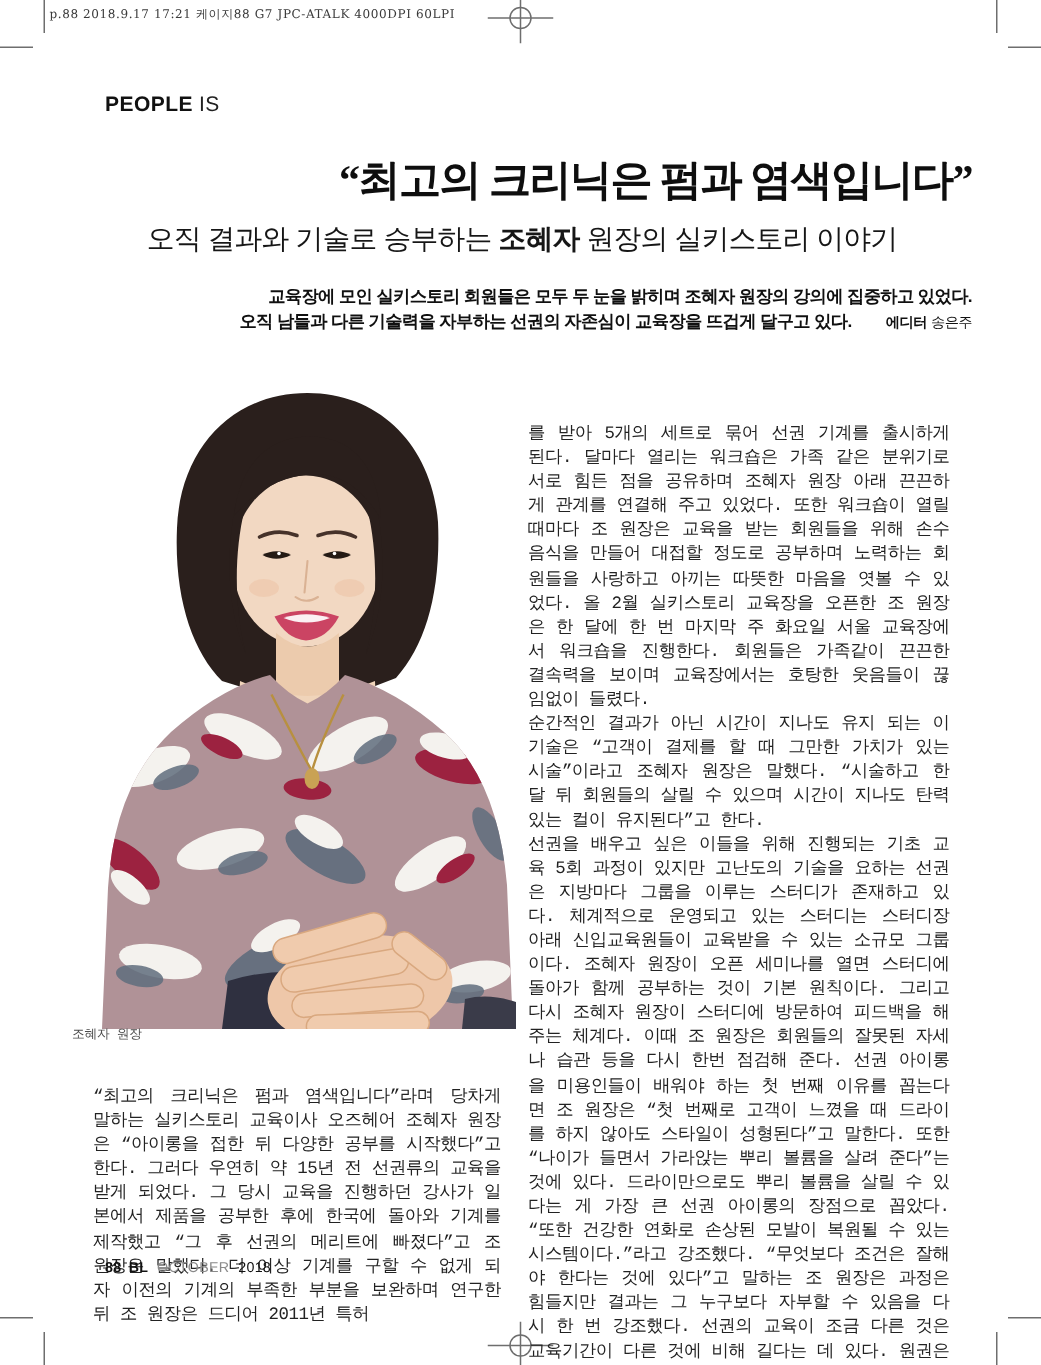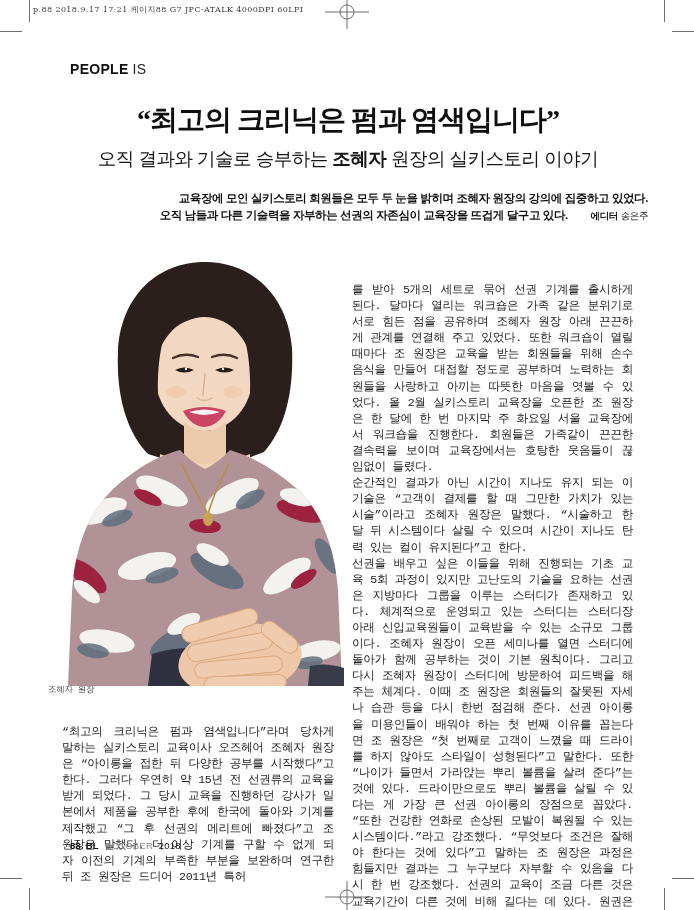--- a/index.html
+++ b/index.html
@@ -17,21 +17,21 @@
   }
   
   .section-label{
     position:absolute;left:70px;top:61px;font-family:"Liberation Sans","DejaVu Sans",sans-serif;
     font-size:14px;letter-spacing:.3px;color:#111;
   }
   .section-label .b{font-weight:800;}
   .section-label .l{font-weight:400;margin-left:4px;color:#222;}
   
   .title{
-    position:absolute;left:48px;top:101px;width:600px;text-align:center;
+    position:absolute;left:48px;top:101px;width:600px;text-align:right;
     font-size:28px;font-weight:900;color:#0e0e0e;letter-spacing:-1px;
     font-family:"Liberation Serif","DejaVu Serif",serif;
   }
   .subtitle{
     position:absolute;left:48px;top:146px;width:600px;text-align:center;
     font-family:"Liberation Sans","DejaVu Sans",sans-serif;
     font-size:18.5px;font-weight:500;color:#161616;letter-spacing:-0.5px;
   }
   .subtitle .name{font-weight:800;}
   .lead{
@@ -223,21 +223,21 @@
       <rect x="206" y="362" width="42" height="16" rx="8" fill="#f0cbad" stroke="#d9a87f" stroke-width="1" transform="rotate(38 206 362)"></rect>
     </g>
   </svg>
   <div class="photo-caption">조혜자 원장</div>
 
   <div class="body-col col-left">
     <p>“최고의 크리닉은 펌과 염색입니다”라며 당차게 말하는 실키스토리 교육이사 오즈헤어 조혜자 원장은 “아이롱을 접한 뒤 다양한 공부를 시작했다”고 한다. 그러다 우연히 약 15년 전 선권류의 교육을 받게 되었다. 그 당시 교육을 진행하던 강사가 일본에서 제품을 공부한 후에 한국에 돌아와 기계를 제작했고 “그 후 선권의 메리트에 빠졌다”고 조 원장은 말했다. 더 이상 기계를 구할 수 없게 되자 이전의 기계의 부족한 부분을 보완하며 연구한 뒤 조 원장은 드디어 2011년 특허</p>
   </div>
   <div class="body-col col-right">
     <p>를 받아 5개의 세트로 묶어 선권 기계를 출시하게 된다. 달마다 열리는 워크숍은 가족 같은 분위기로 서로 힘든 점을 공유하며 조혜자 원장 아래 끈끈하게 관계를 연결해 주고 있었다. 또한 워크숍이 열릴 때마다 조 원장은 교육을 받는 회원들을 위해 손수 음식을 만들어 대접할 정도로 공부하며 노력하는 회원들을 사랑하고 아끼는 따뜻한 마음을 엿볼 수 있었다. 올 2월 실키스토리 교육장을 오픈한 조 원장은 한 달에 한 번 마지막 주 화요일 서울 교육장에서 워크숍을 진행한다. 회원들은 가족같이 끈끈한 결속력을 보이며 교육장에서는 호탕한 웃음들이 끊임없이 들렸다.</p>
-    <p>순간적인 결과가 아닌 시간이 지나도 유지 되는 이 기술은 “고객이 결제를 할 때 그만한 가치가 있는 시술”이라고 조혜자 원장은 말했다. “시술하고 한 달 뒤 시스템이다 살릴 수 있으며 시간이 지나도 탄력 있는 컬이 유지된다”고 한다.</p>
+    <p>순간적인 결과가 아닌 시간이 지나도 유지 되는 이 기술은 “고객이 결제를 할 때 그만한 가치가 있는 시술”이라고 조혜자 원장은 말했다. “시술하고 한 달 뒤 회원들의 살릴 수 있으며 시간이 지나도 탄력 있는 컬이 유지된다”고 한다.</p>
     <p>선권을 배우고 싶은 이들을 위해 진행되는 기초 교육 5회 과정이 있지만 고난도의 기술을 요하는 선권은 지방마다 그룹을 이루는 스터디가 존재하고 있다. 체계적으로 운영되고 있는 스터디는 스터디장 아래 신입교육원들이 교육받을 수 있는 소규모 그룹이다. 조혜자 원장이 오픈 세미나를 열면 스터디에 돌아가 함께 공부하는 것이 기본 원칙이다. 그리고 다시 조혜자 원장이 스터디에 방문하여 피드백을 해주는 체계다. 이때 조 원장은 회원들의 잘못된 자세나 습관 등을 다시 한번 점검해 준다. 선권 아이롱을 미용인들이 배워야 하는 첫 번째 이유를 꼽는다면 조 원장은 “첫 번째로 고객이 느꼈을 때 드라이를 하지 않아도 스타일이 성형된다”고 말한다. 또한 “나이가 들면서 가라앉는 뿌리 볼륨을 살려 준다”는 것에 있다. 드라이만으로도 뿌리 볼륨을 살릴 수 있다는 게 가장 큰 선권 아이롱의 장점으로 꼽았다. “또한 건강한 연화로 손상된 모발이 복원될 수 있는 시스템이다.”라고 강조했다. “무엇보다 조건은 잘해야 한다는 것에 있다”고 말하는 조 원장은 과정은 힘들지만 결과는 그 누구보다 자부할 수 있음을 다시 한 번 강조했다. 선권의 교육이 조금 다른 것은 교육기간이 다른 것에 비해 길다는 데 있다. 원권은 5회에서 10회 교육을 받고 바로 시술할 수 있다. 그게 장점이 될 수 있지만 단점은 누구나 할 수 있는 기술이라는 것이다. 하지만 선권은 다르다. “어려운 기술을 습득하고 노력해서 누구도 따라올 수 없는, 고객이 찾을 수밖에 없는 결과를 보이는 것이 우리 선권의 최대 장점”이라고 말했다.</p>
   </div>
 
   <div class="footer">
     <span class="num">88</span>
     <span class="mag">BL</span>
     <span class="month">OCTOBER</span>
     <span class="year">2018</span>
   </div>
 

